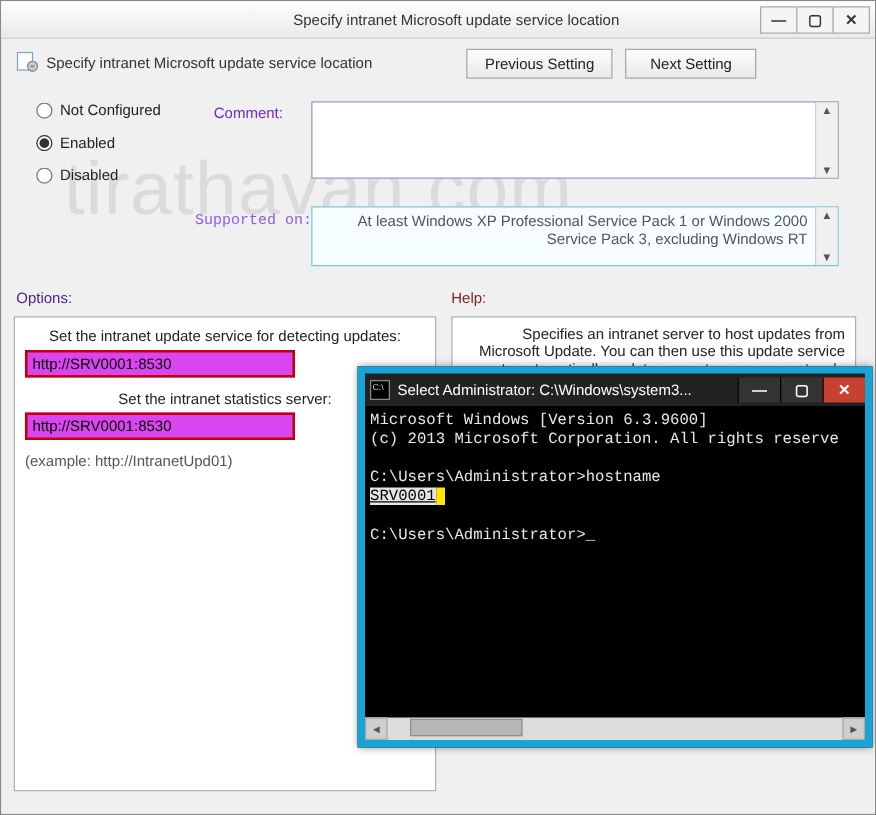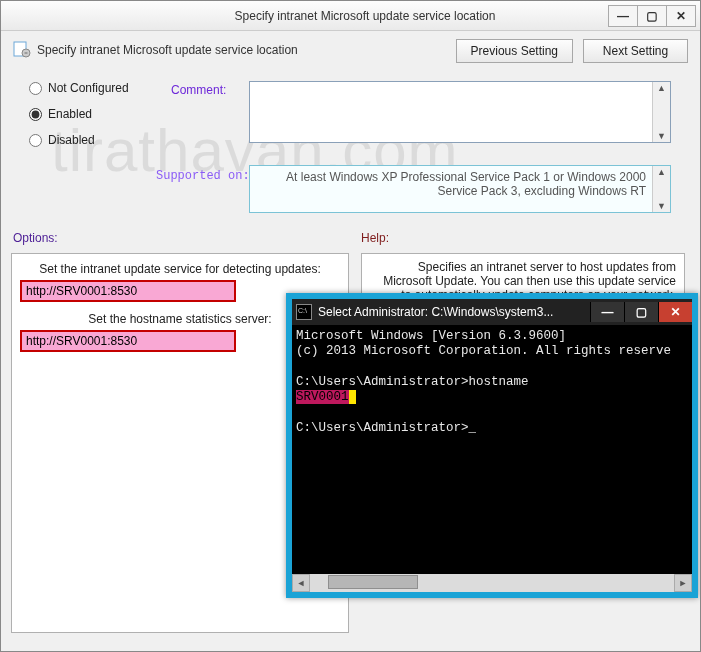--- a/index.html
+++ b/index.html
@@ -64,21 +64,20 @@
   .policy-icon {
     width: 18px; height: 18px;
   }
   .subtitle { color: #333; }
   .topnav {
     display: flex;
     gap: 10px;
     margin-left: 360px;
     margin-top: -26px;
     margin-bottom: 12px;
-    justify-content: flex-end;
   }
   .winbtn {
     border: 1px solid #a7a7a7;
     background: linear-gradient(#fdfdfd,#e9e9e9);
     padding: 4px 14px;
     font-size: 12px;
     color: #222;
     min-width: 105px;
     text-align: center;
   }
@@ -150,21 +149,21 @@
     background:#fff;
     padding:8px;
     font-size:12px;
     color:#222;
   }
   .options-panel .lbl { margin-bottom:4px;text-align:center; }
   .txtinput {
     width: 216px;
     height: 22px;
     border: 2px solid #c40000;
-    background:#f9a8d4;
+    background:#d946ef;
     padding: 2px 4px;
     font-size:12px;
     margin-bottom:10px;
     display:block;
   }
   .example { color:#555; margin-top:4px;}
   .help-panel {
     position:absolute;
     left:360px; top:252px;
     width:324px; height:52px;
@@ -234,21 +233,21 @@
     flex:1;
     background:#000;
     font-family:"Consolas","Courier New",monospace;
     color:#e8e8e8;
     font-size:12.5px;
     padding:4px 4px 0 4px;
     white-space:pre;
     overflow:hidden;
     line-height:1.22;
   }
-  .con-body .hl { background:#be185d; color:#000; }
+  .con-body .hl { background:#e5e5e5; color:#000;text-decoration:underline; }
   .con-body .hl-y { background:#ffe600; color:#000; }
   .con-body .cursor { color:#e8e8e8; }
   .con-scroll {
     height:18px;
     background:#dcdcdc;
     display:flex;
     align-items:center;
   }
   .con-scroll .arrow {
     width:18px;height:18px;
@@ -329,22 +328,23 @@
         <span>▼</span>
       </div>
     </div>
 
     <div class="opt-label">Options:</div>
     <div class="help-label">Help:</div>
 
     <div class="options-panel">
       <div class="lbl">Set the intranet update service for detecting updates:</div>
       <input class="txtinput" value="http://SRV0001:8530" style="">
-      <div class="lbl">Set the hostname statistics server:</div>
+      <div class="lbl">Set the intranet statistics server:</div>
       <input class="txtinput" value="http://SRV0001:8530" style="">
+      <div class="example">(example: http://IntranetUpd01)</div>
     </div>
 
     <div class="help-panel">
       <span>Specifies an intranet server to host updates from Microsoft Update. You can then use this update service to automatically update computers on your network.</span>
     </div>
 
   </div>
 </div>
 
 <div class="con-window">

